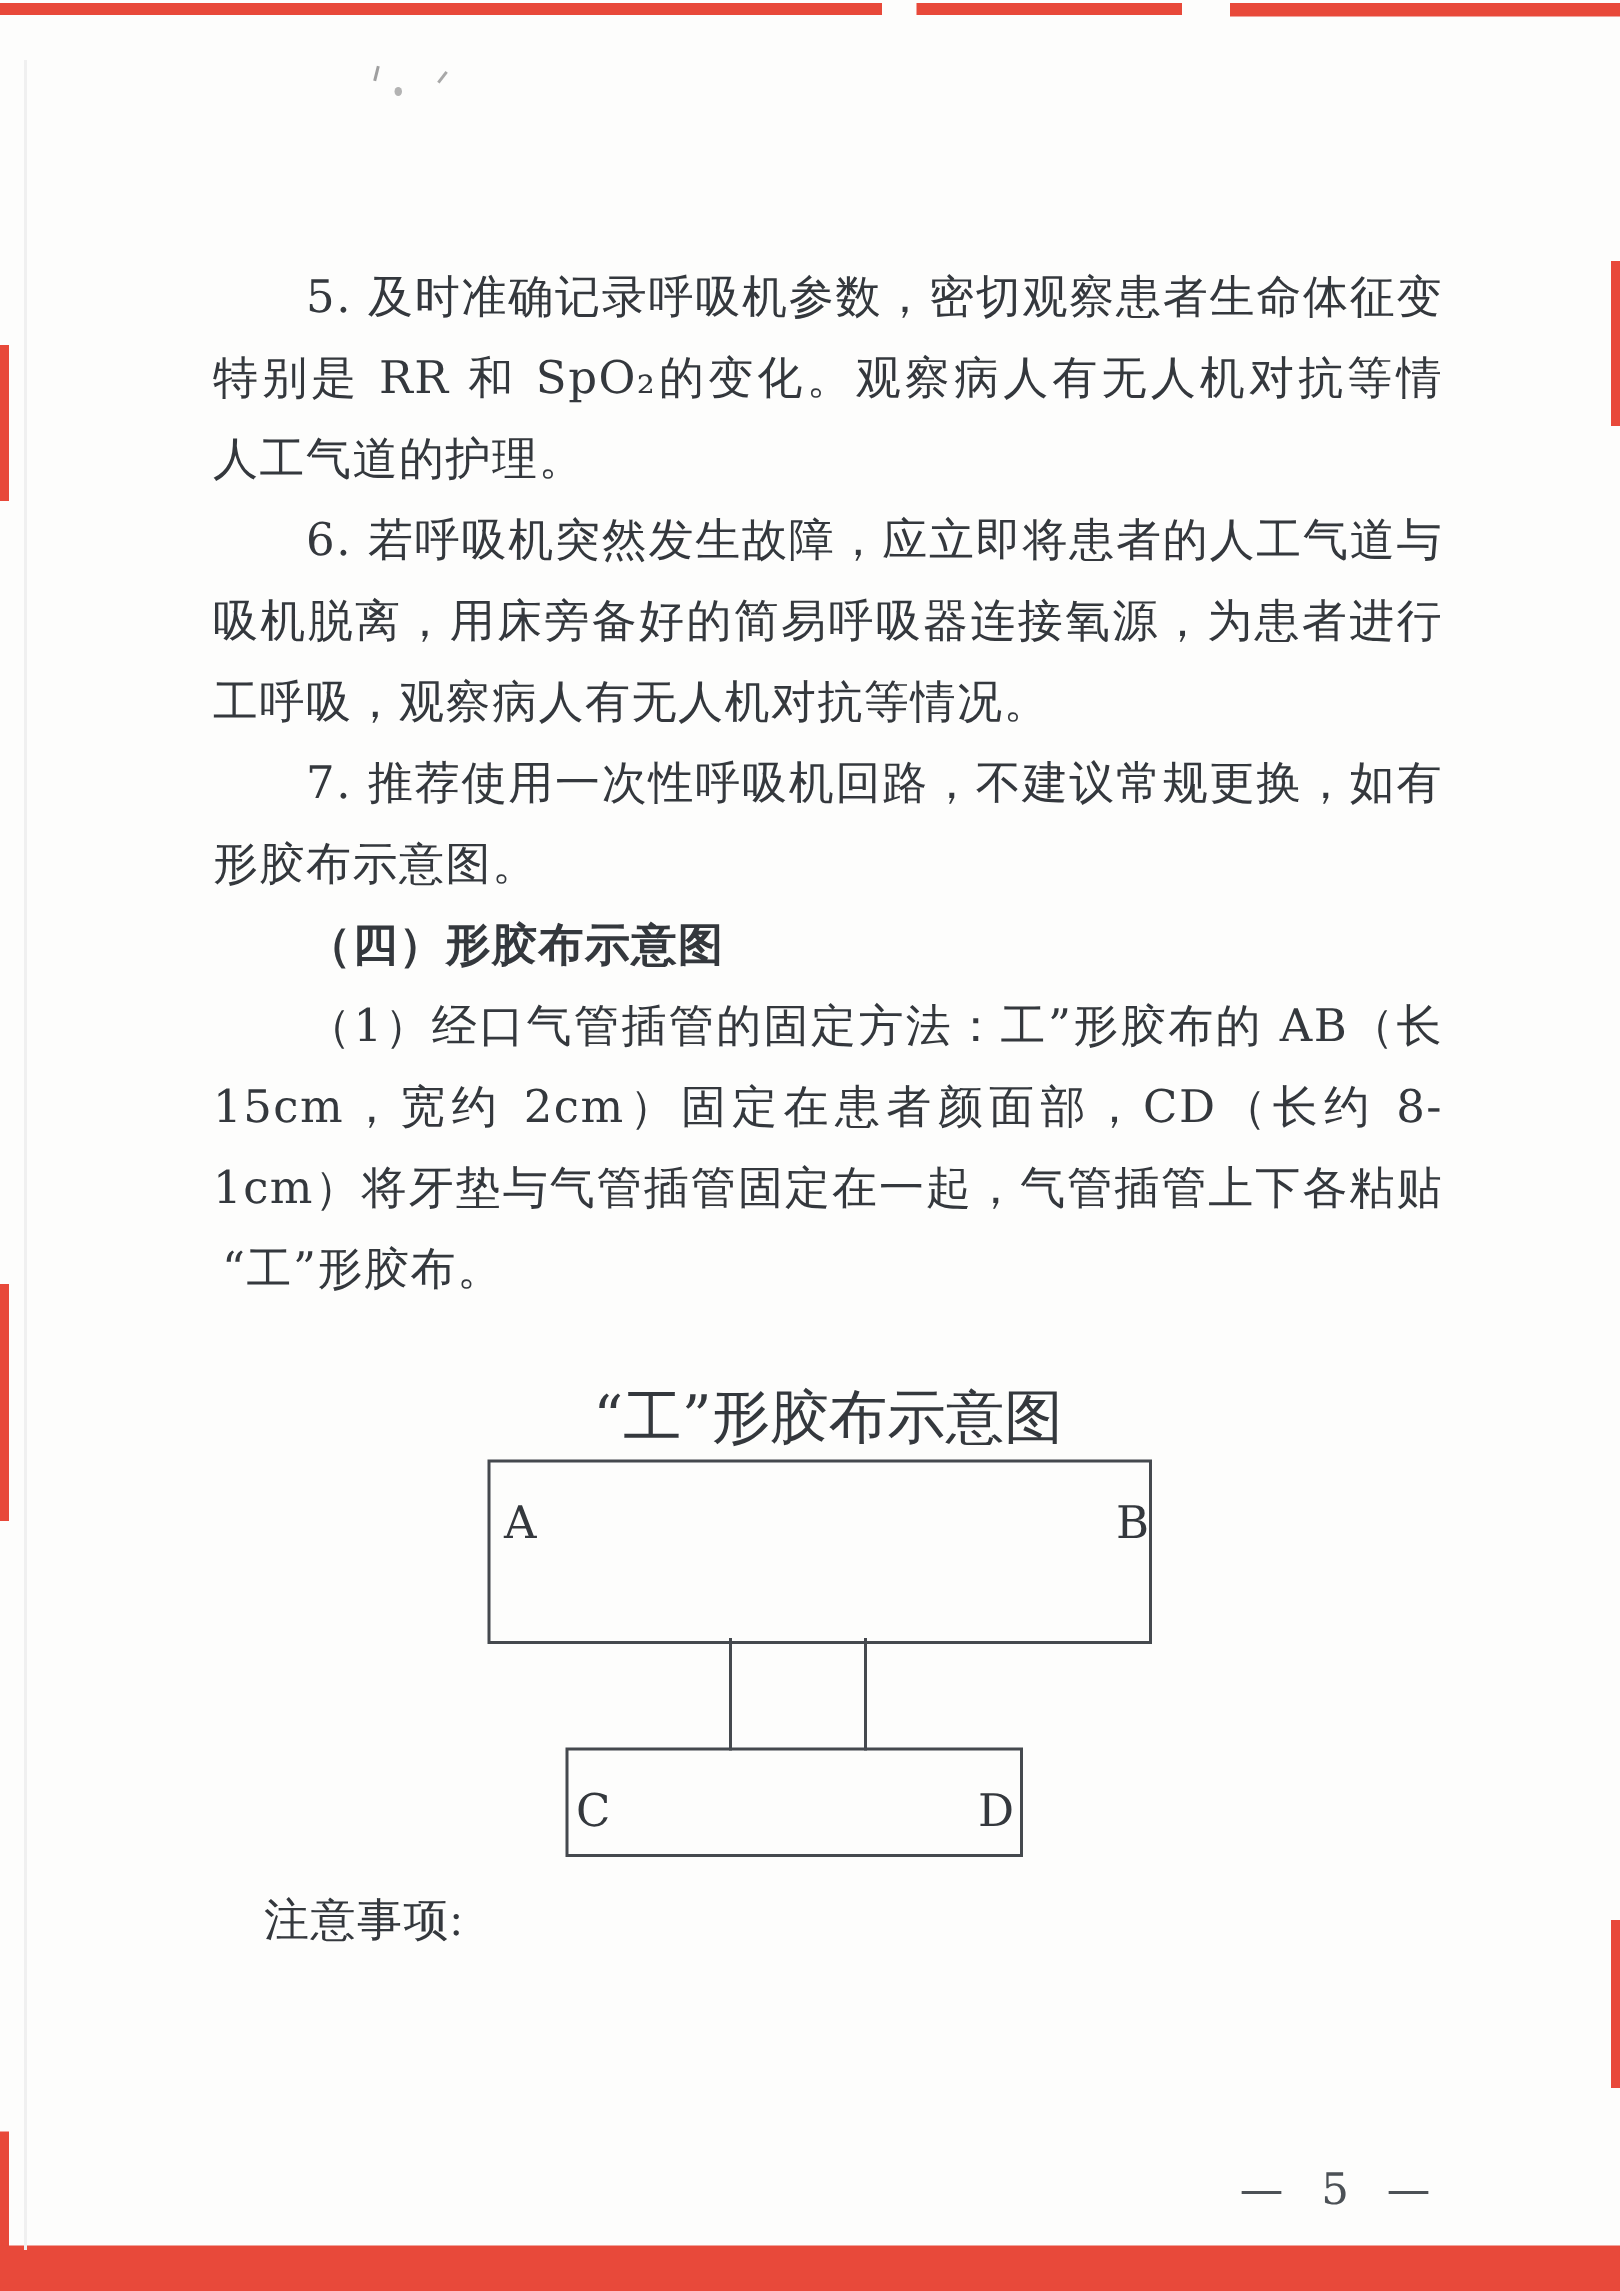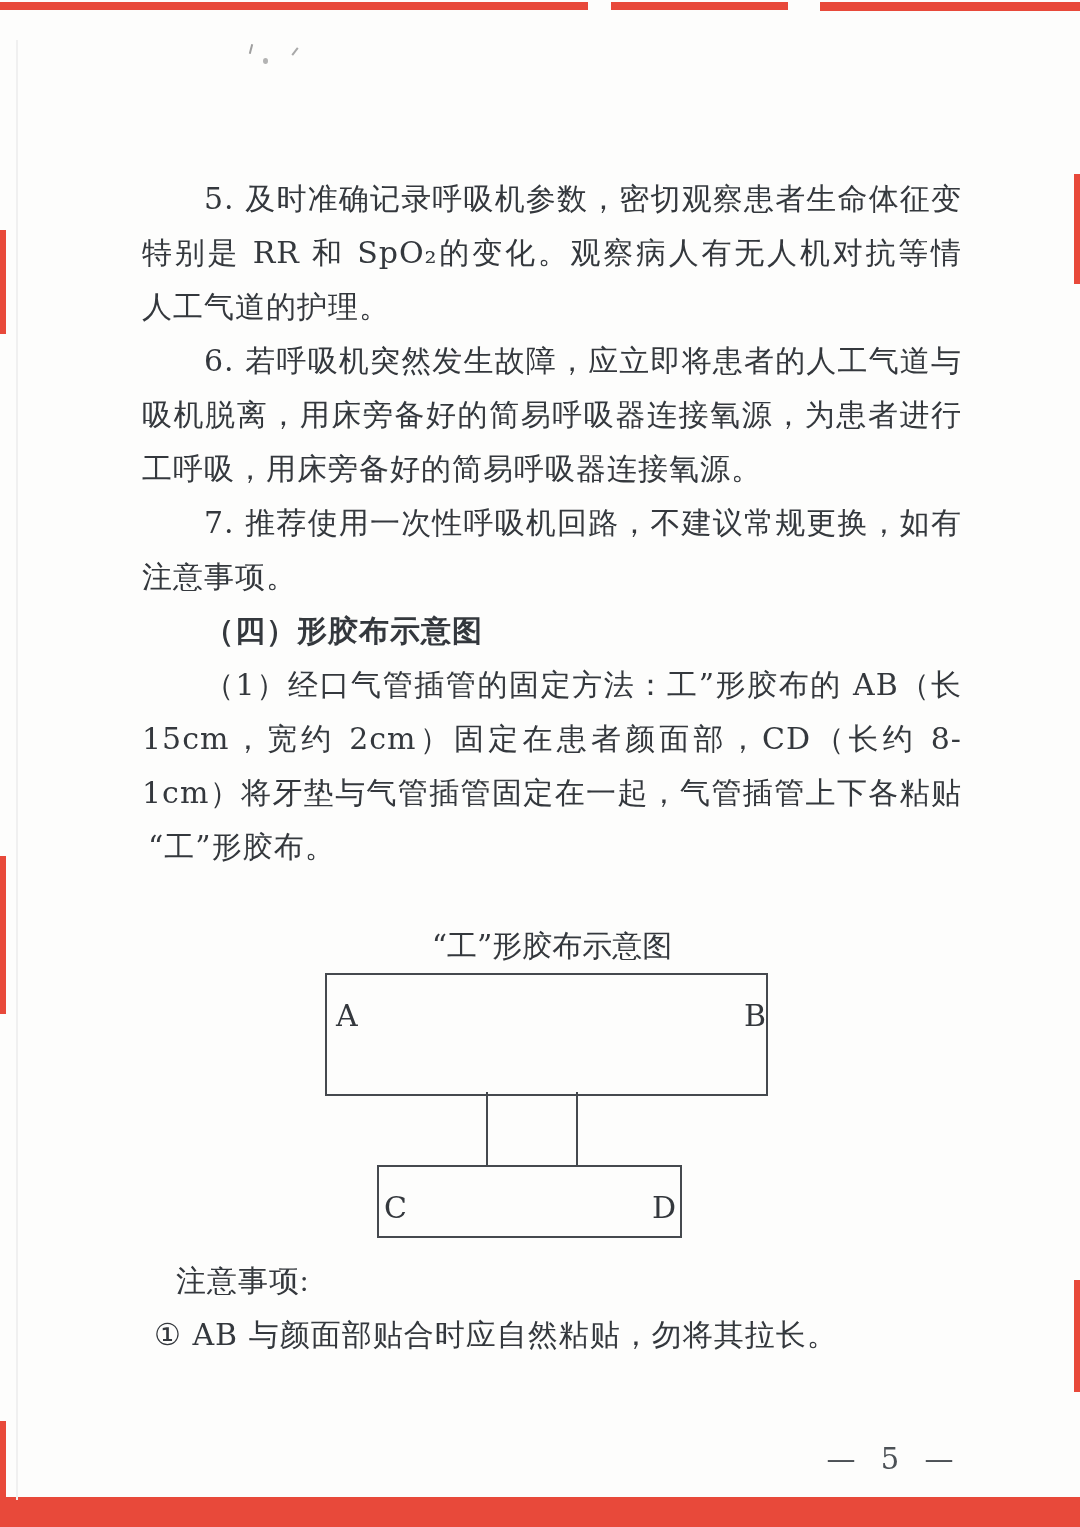--- a/index.html
+++ b/index.html
@@ -12,21 +12,21 @@
   
   .content { position:absolute; left:142px; top:172px; width:820px; }
   .line { height:54px; line-height:54px; font-size:30px; overflow:hidden; letter-spacing:1px; }
   .fill { text-align:justify; text-align-last:justify; }
   .ind2 { padding-left:62px; }
   .ind-q { padding-left:6px; }
   .bold { font-weight:bold; }
 
   
   .diagram-title { position:absolute; left:142px; top:920px; width:820px; height:52px;
-    line-height:52px; font-size:30px; text-align:center; }
+    line-height:52px; font-size:39px; text-align:center; }
   .rect { position:absolute; border:2px solid #45494e; background:transparent; }
   .rect-ab { left:325px; top:973px; width:439px; height:119px; }
   .rect-cd { left:377px; top:1165px; width:301px; height:69px; }
   .vline { position:absolute; width:2px; background:#45494e; }
   .vl-left  { left:486px; top:1092px; height:75px; }
   .vl-right { left:576px; top:1092px; height:75px; }
   .dlabel { position:absolute; font-size:30px; line-height:32px; }
   .lab-a { left:336px; top:1000px; }
   .lab-b { left:744px; top:1000px; }
   .lab-c { left:384px; top:1192px; }
@@ -77,40 +77,39 @@
   <div class="speck-tick1"></div>
   <div class="speck-tick2"></div>
   <div class="speck-dot"></div>
 
   <div class="content">
     <div class="line fill ind2">5. 及时准确记录呼吸机参数，密切观察患者生命体征变化，</div>
     <div class="line fill">特别是 RR 和 SpO₂的变化。观察病人有无人机对抗等情况，如有</div>
     <div class="line">人工气道的护理。</div>
     <div class="line fill ind2">6. 若呼吸机突然发生故障，应立即将患者的人工气道与呼</div>
     <div class="line fill">吸机脱离，用床旁备好的简易呼吸器连接氧源，为患者进行人</div>
-    <div class="line">工呼吸，用床旁备好的简易呼吸器连接氧源。</div>
+    <div class="line">工呼吸，观察病人有无人机对抗等情况。</div>
     <div class="line fill ind2">7. 推荐使用一次性呼吸机回路，不建议常规更换，如有污</div>
-    <div class="line">注意事项。</div>
+    <div class="line">形胶布示意图。</div>
     <div class="line ind2 bold">（四）形胶布示意图</div>
     <div class="line fill ind2">（1）经口气管插管的固定方法：工”形胶布的 AB（长约</div>
     <div class="line fill">15cm，宽约 2cm）固定在患者颜面部，CD（长约 8-10cm，宽约</div>
     <div class="line fill">1cm）将牙垫与气管插管固定在一起，气管插管上下各粘贴一条</div>
     <div class="line ind-q">“工”形胶布。</div>
   </div>
 
   <div class="diagram-title">“工”形胶布示意图</div>
   <div class="rect rect-ab"></div>
   <div class="vline vl-left"></div>
   <div class="vline vl-right"></div>
   <div class="rect rect-cd"></div>
   <span class="dlabel lab-a">A</span>
   <span class="dlabel lab-b">B</span>
   <span class="dlabel lab-c">C</span>
   <span class="dlabel lab-d">D</span>
 
   <div class="notes">
     <div class="line note-heading">注意事项:</div>
-    <div class="line note-item">① AB 与颜面部贴合时应自然粘贴，勿将其拉长。</div>
   </div>
 
   <div class="page-number">— 5 —</div>
 
 </div>
 
 </body></html>

